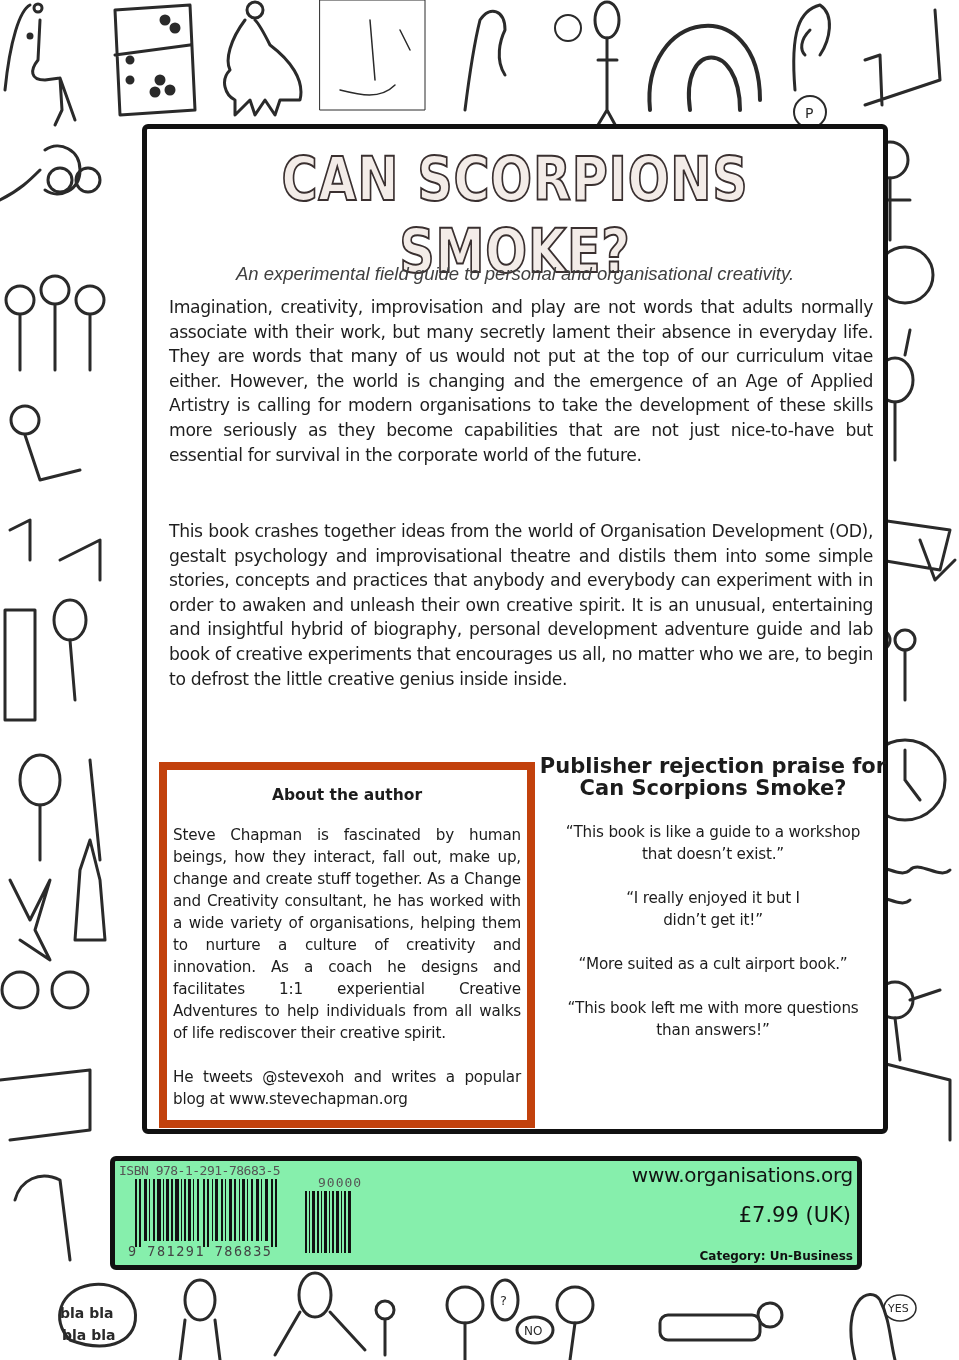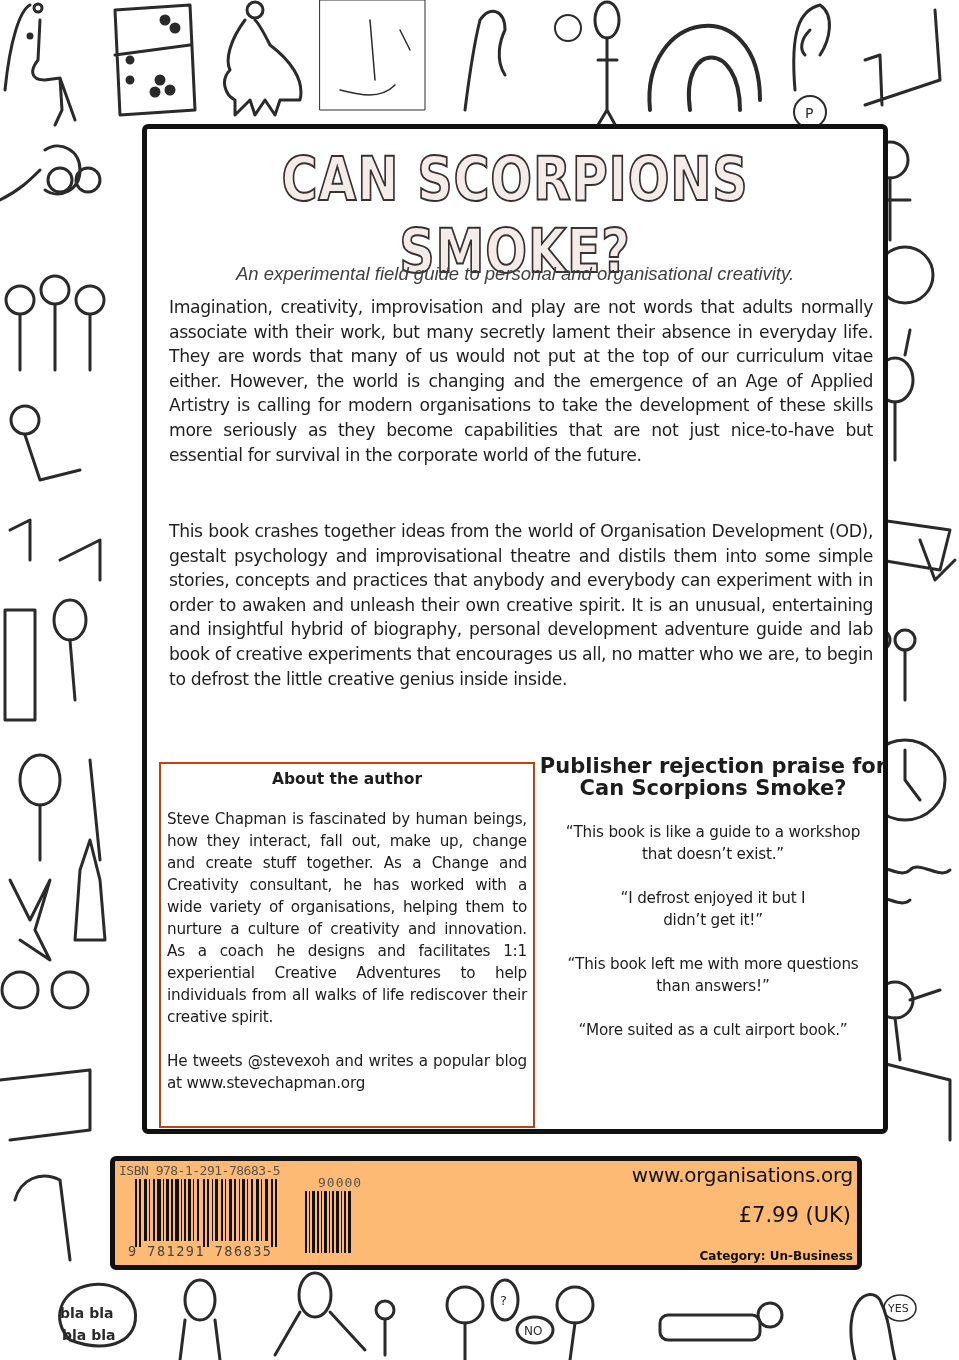--- a/index.html
+++ b/index.html
@@ -35,21 +35,21 @@
   }
   .body-text {
     position: absolute; left: 22px; width: 704px;
     font-family: "DejaVu Sans", sans-serif; font-size: 17.2px; line-height: 24.6px;
     text-align: justify; color: #1e1e1e; letter-spacing: -0.35px;
   }
   .p1 { top: 166px; }
   .p2 { top: 390px; }
   .author-box {
     position: absolute; left: 12px; top: 633px; width: 376px; height: 366px;
-    border: 2px solid #c2410c; box-sizing: border-box; padding: 6px 6px 0 6px;
+    border: 8px solid #c2410c; box-sizing: border-box; padding: 16px 6px 0 6px;
   }
   .author-box h3 {
     margin: 0; text-align: center; font-family: "DejaVu Sans", sans-serif;
     font-size: 15.5px; font-weight: bold;
   }
   .author-box p {
     margin: 0; font-size: 15.2px; line-height: 22px; text-align: justify; letter-spacing: -0.2px;
   }
   .author-bio { margin-top: 20px !important; }
   .author-links { margin-top: 22px !important; }
@@ -60,21 +60,21 @@
     margin: 0; font-size: 21px; font-weight: bold; line-height: 22px;
   }
   .praise .quote {
     margin: 0; font-size: 15.2px; line-height: 22px; letter-spacing: -0.2px;
     white-space: pre-line;
   }
   .praise .q0 { margin-top: 22px; }
   .praise .quote + .quote { margin-top: 22px; }
   .footer {
     position: absolute; left: 110px; top: 1156px; width: 752px; height: 114px;
-    background: #fdba74; border: 5px solid #111; border-radius: 6px; box-sizing: border-box; z-index: 1;
+    background: #86efac; border: 5px solid #111; border-radius: 6px; box-sizing: border-box; z-index: 1;
   }
   .isbn-text {
     position: absolute; left: 4px; top: 2px; font-family: "DejaVu Sans Mono", monospace;
     font-size: 13px; color: #555; letter-spacing: -0.5px;
   }
   .addon-num {
     position: absolute; left: 203px; top: 14px; font-family: "DejaVu Sans Mono", monospace;
     font-size: 13px; color: #555; letter-spacing: 1px;
   }
   .barcode-main { position: absolute; left: 20px; top: 18px; }
@@ -215,25 +215,25 @@
     <p class="author-links">He tweets @stevexoh and writes a popular blog at www.stevechapman.org</p>
   </div>
 
   <div class="praise">
     <h3>
       <span>Publisher rejection praise for</span><br>
       <span>Can Scorpions Smoke?</span>
     </h3>
     <p class="quote q0">“This book is like a guide to a workshop
 that doesn’t exist.”</p>
-    <p class="quote">“I defrost enjoyed it but I
+    <p class="quote">“I really enjoyed it but I
 didn’t get it!”</p>
+    <p class="quote">“More suited as a cult airport book.”</p>
     <p class="quote">“This book left me with more questions
 than answers!”</p>
-    <p class="quote">“More suited as a cult airport book.”</p>
   </div>
 </div>
 
 <div class="footer">
   <div class="isbn-text">ISBN 978-1-291-78683-5</div>
   <div class="addon-num">90000</div>
   <svg class="barcode-main" width="150" height="68" viewBox="0 0 150 68">
     <g fill="#111">
       <rect x="0" y="0" width="2" height="68"></rect>
         <rect x="4" y="0" width="2" height="68"></rect>

